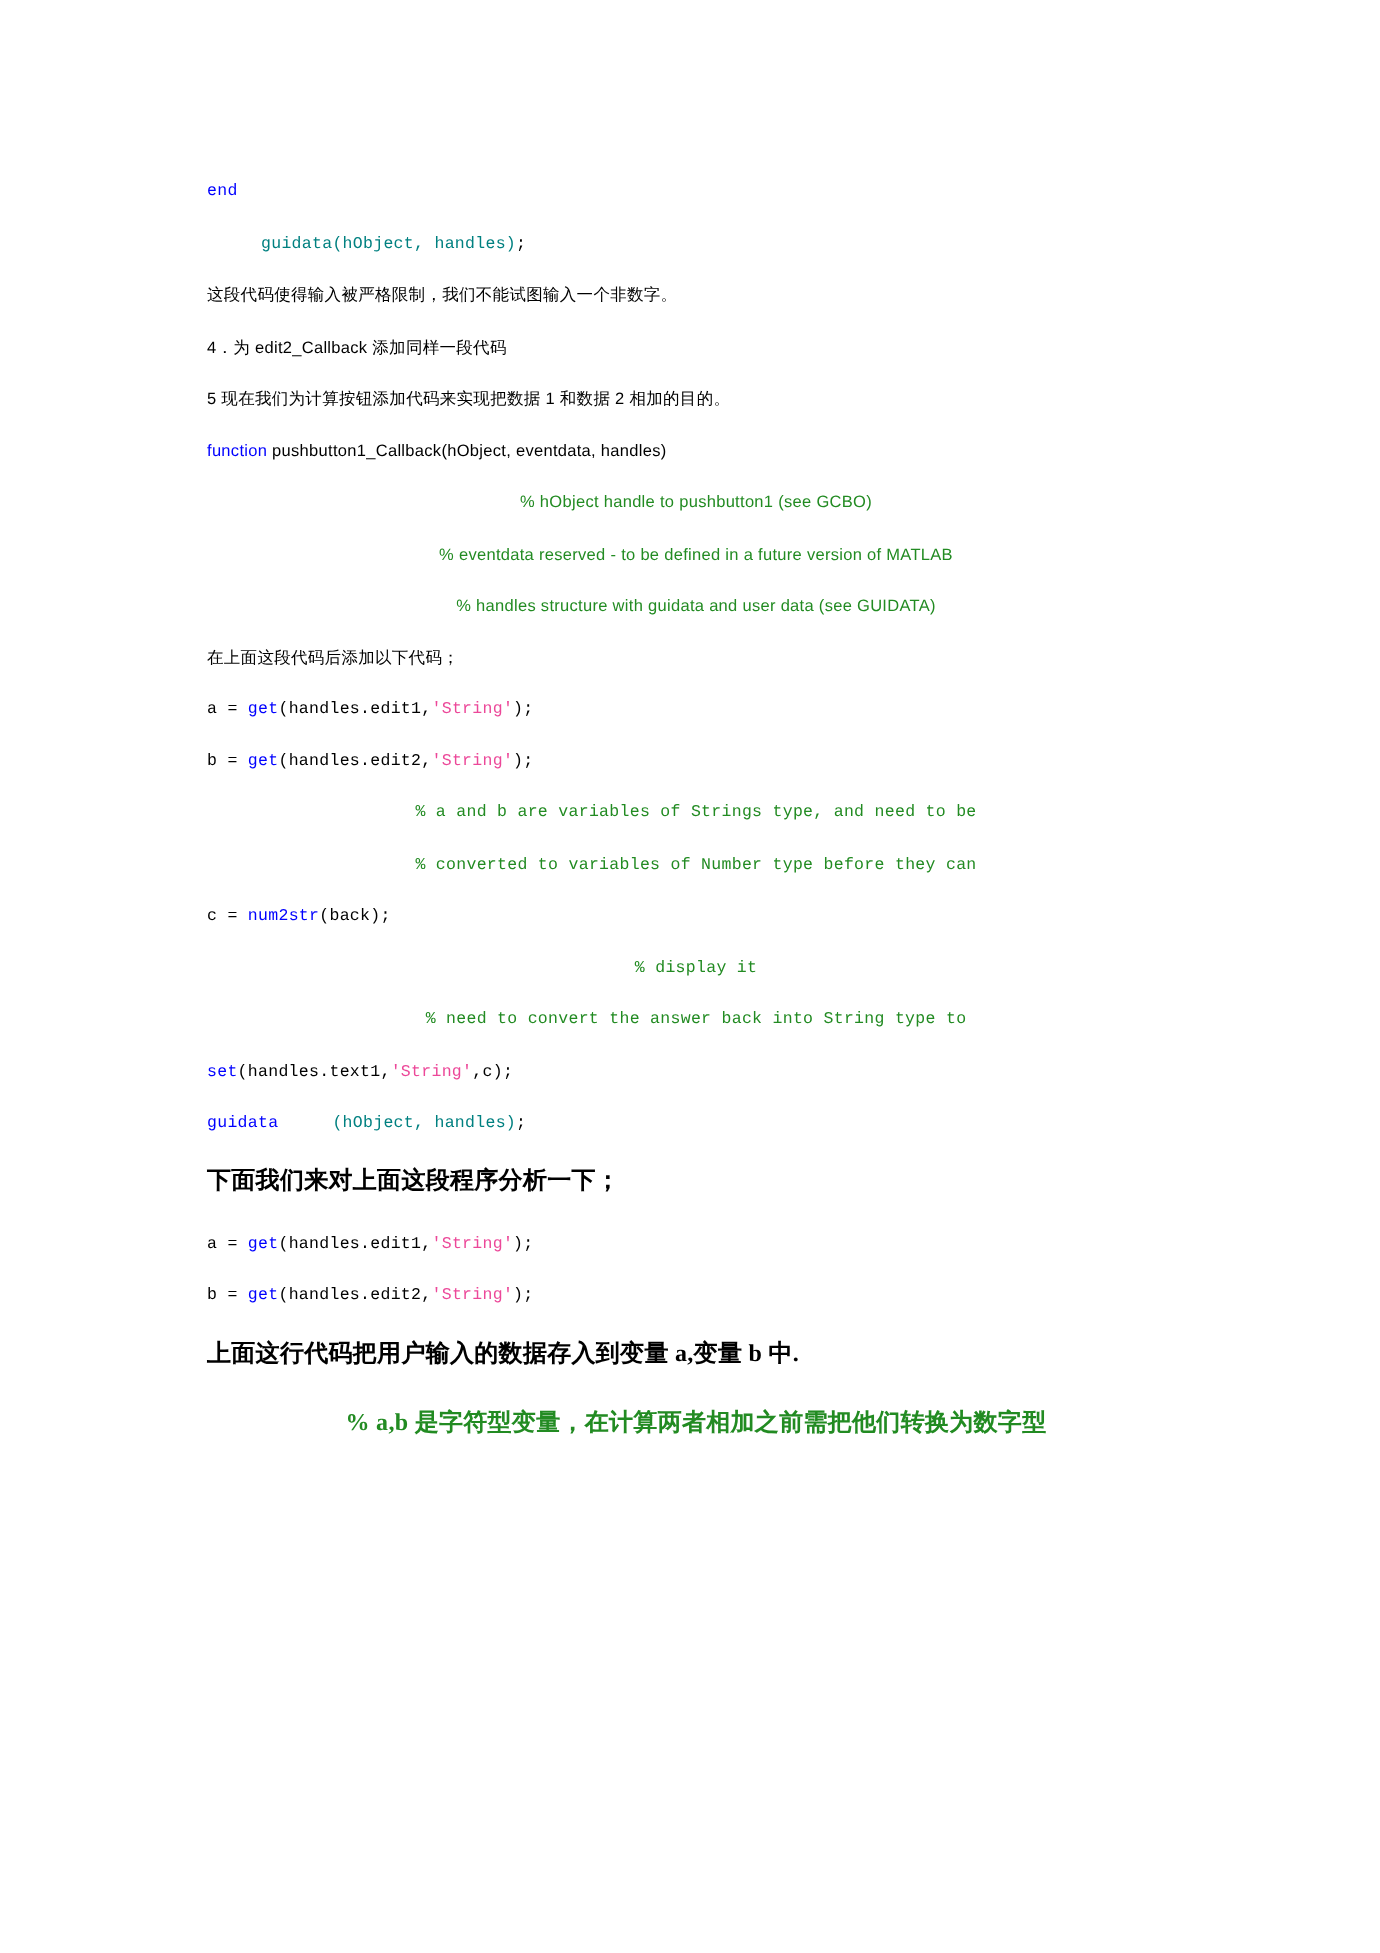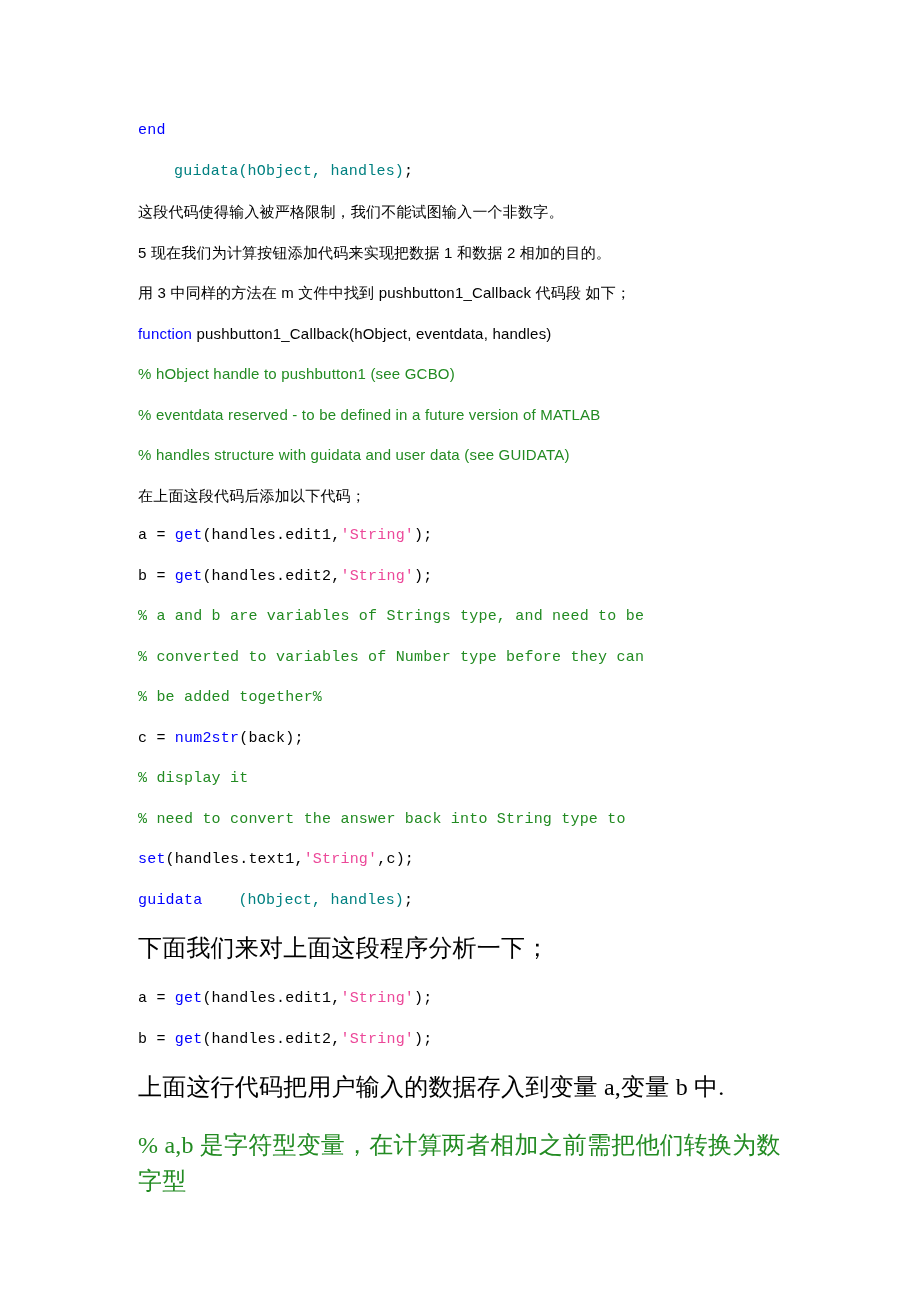--- a/index.html
+++ b/index.html
@@ -9,58 +9,59 @@
     font-family: "Microsoft YaHei", "SimSun", Arial, sans-serif;
   }
   .page {
     width: 920px;
     min-height: 1302px;
     padding: 120px 130px 100px 138px;
     box-sizing: border-box;
     background: #ffffff;
   }
   .line {
-    font-size: 15px;
+    font-size: 11px;
     line-height: 1.5;
     margin-bottom: 18px;
     letter-spacing: 0.2px;
   }
   .line.wide {
     margin-bottom: 22px;
   }
   .mono {
     font-family: "Courier New", "NSimSun", monospace;
   }
   .blue { color: #0000ff; }
-  .green { color: #228b22; }
+  .green { color: #228b22; text-align: center; }
   .purple { color: #ec4899; }
   .teal { color: #008080; margin-left: 36px; }
   .black { color: #000000; }
   .big {
-    font-size: 24px;
+    font-size: 16px;
     font-family: "SimSun", serif;
+    font-weight: bold;
   }
 </style>
 </head>
 <body>
 
 <div class="page">
 
   <div class="line mono blue">end</div>
 
   <div class="line mono">
     <span class="teal">guidata(hObject, handles)</span><span class="black">;</span>
   </div>
 
   <div class="line black">这段代码使得输入被严格限制，我们不能试图输入一个非数字。</div>
 
+  <div class="line black">4．为 edit2_Callback 添加同样一段代码</div>
 
   <div class="line black">5  现在我们为计算按钮添加代码来实现把数据 1 和数据 2 相加的目的。</div>
 
-  <div class="line black">用 3 中同样的方法在 m 文件中找到 pushbutton1_Callback 代码段  如下；</div>
 
   <div class="line">
     <span class="blue">function</span><span class="black"> pushbutton1_Callback(hObject, eventdata, handles)</span>
   </div>
 
   <div class="line green">% hObject handle to pushbutton1 (see GCBO)</div>
 
   <div class="line green">% eventdata reserved - to be defined in a future version of MATLAB</div>
 
   <div class="line green">% handles structure with guidata and user data (see GUIDATA)</div>
@@ -72,21 +73,20 @@
   </div>
 
   <div class="line mono">
     <span class="black">b = </span><span class="blue">get</span><span class="black">(handles.edit2,</span><span class="purple">'String'</span><span class="black">);</span>
   </div>
 
   <div class="line mono green">% a and b are variables of Strings type, and need to be</div>
 
   <div class="line mono green">% converted to variables of Number type before they can</div>
 
-  <div class="line mono green">% be added together%</div>
 
 
   <div class="line mono">
     <span class="black">c = </span><span class="blue">num2str</span><span class="black">(back);</span>
   </div>
 
   <div class="line mono green">% display it</div>
 
   <div class="line mono green">% need to convert the answer back into String type to</div>
 

